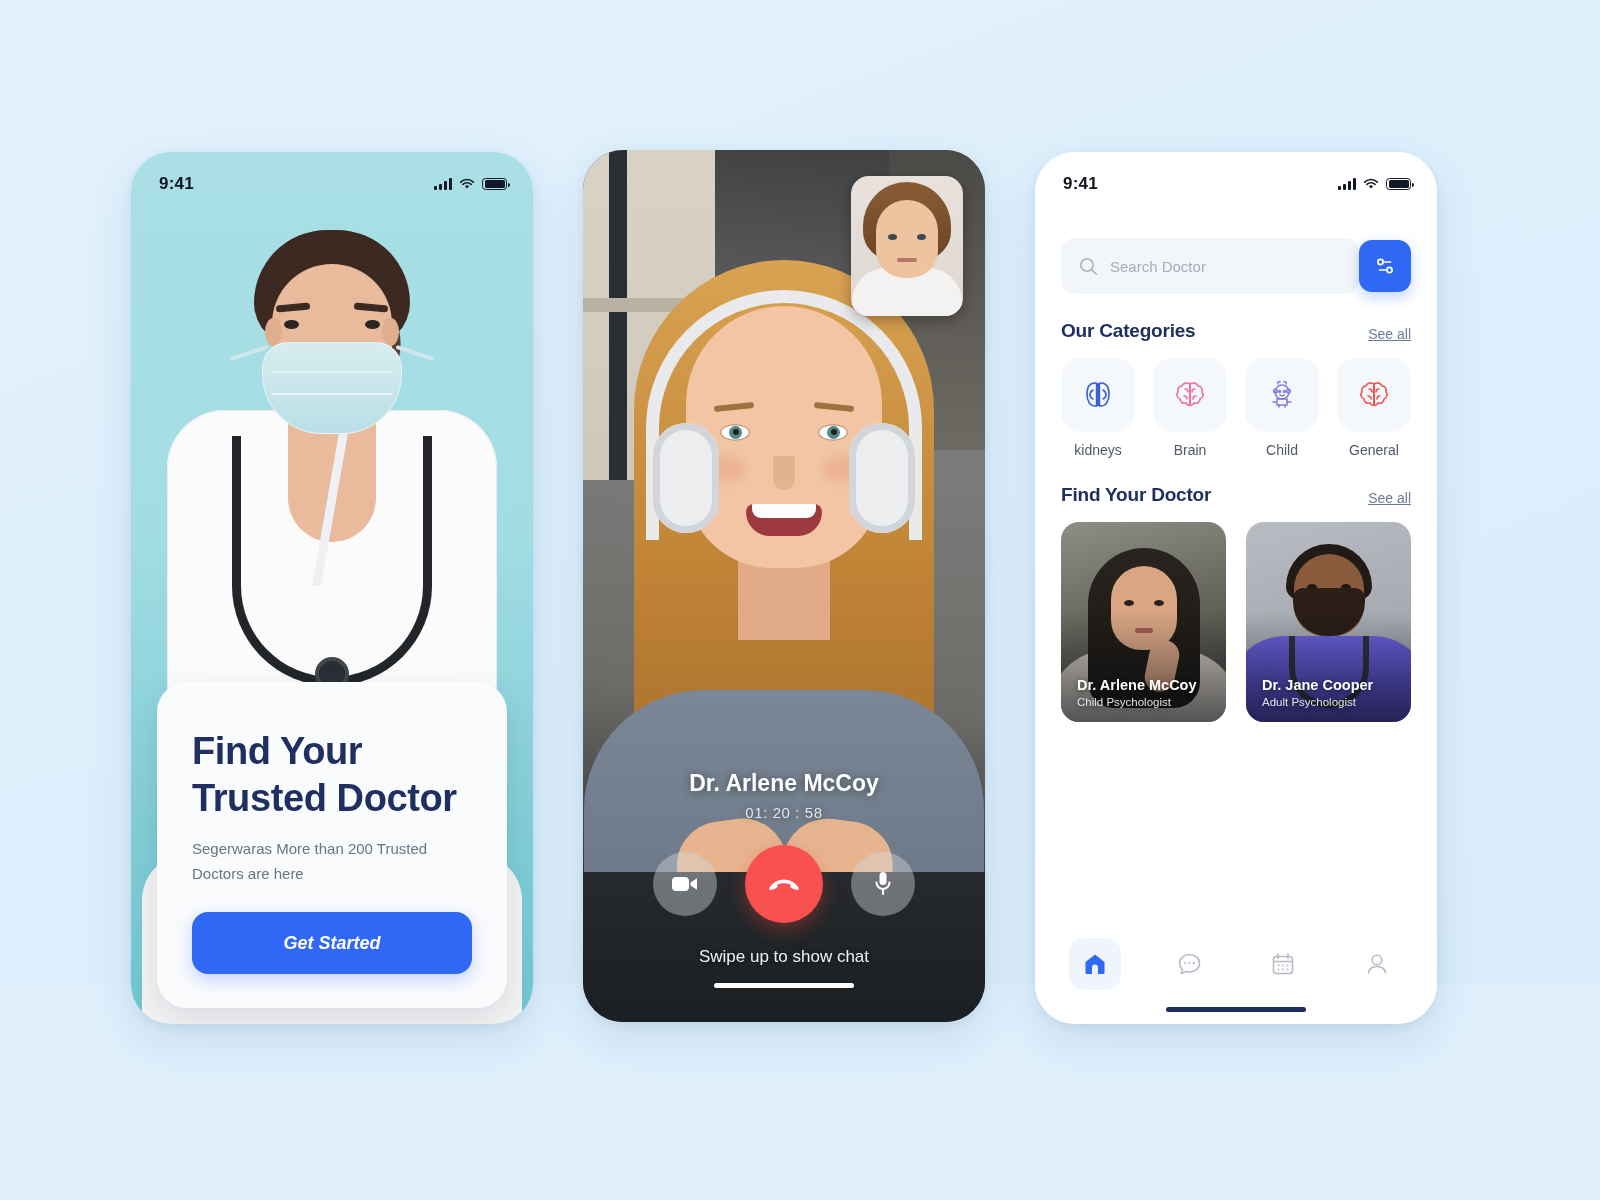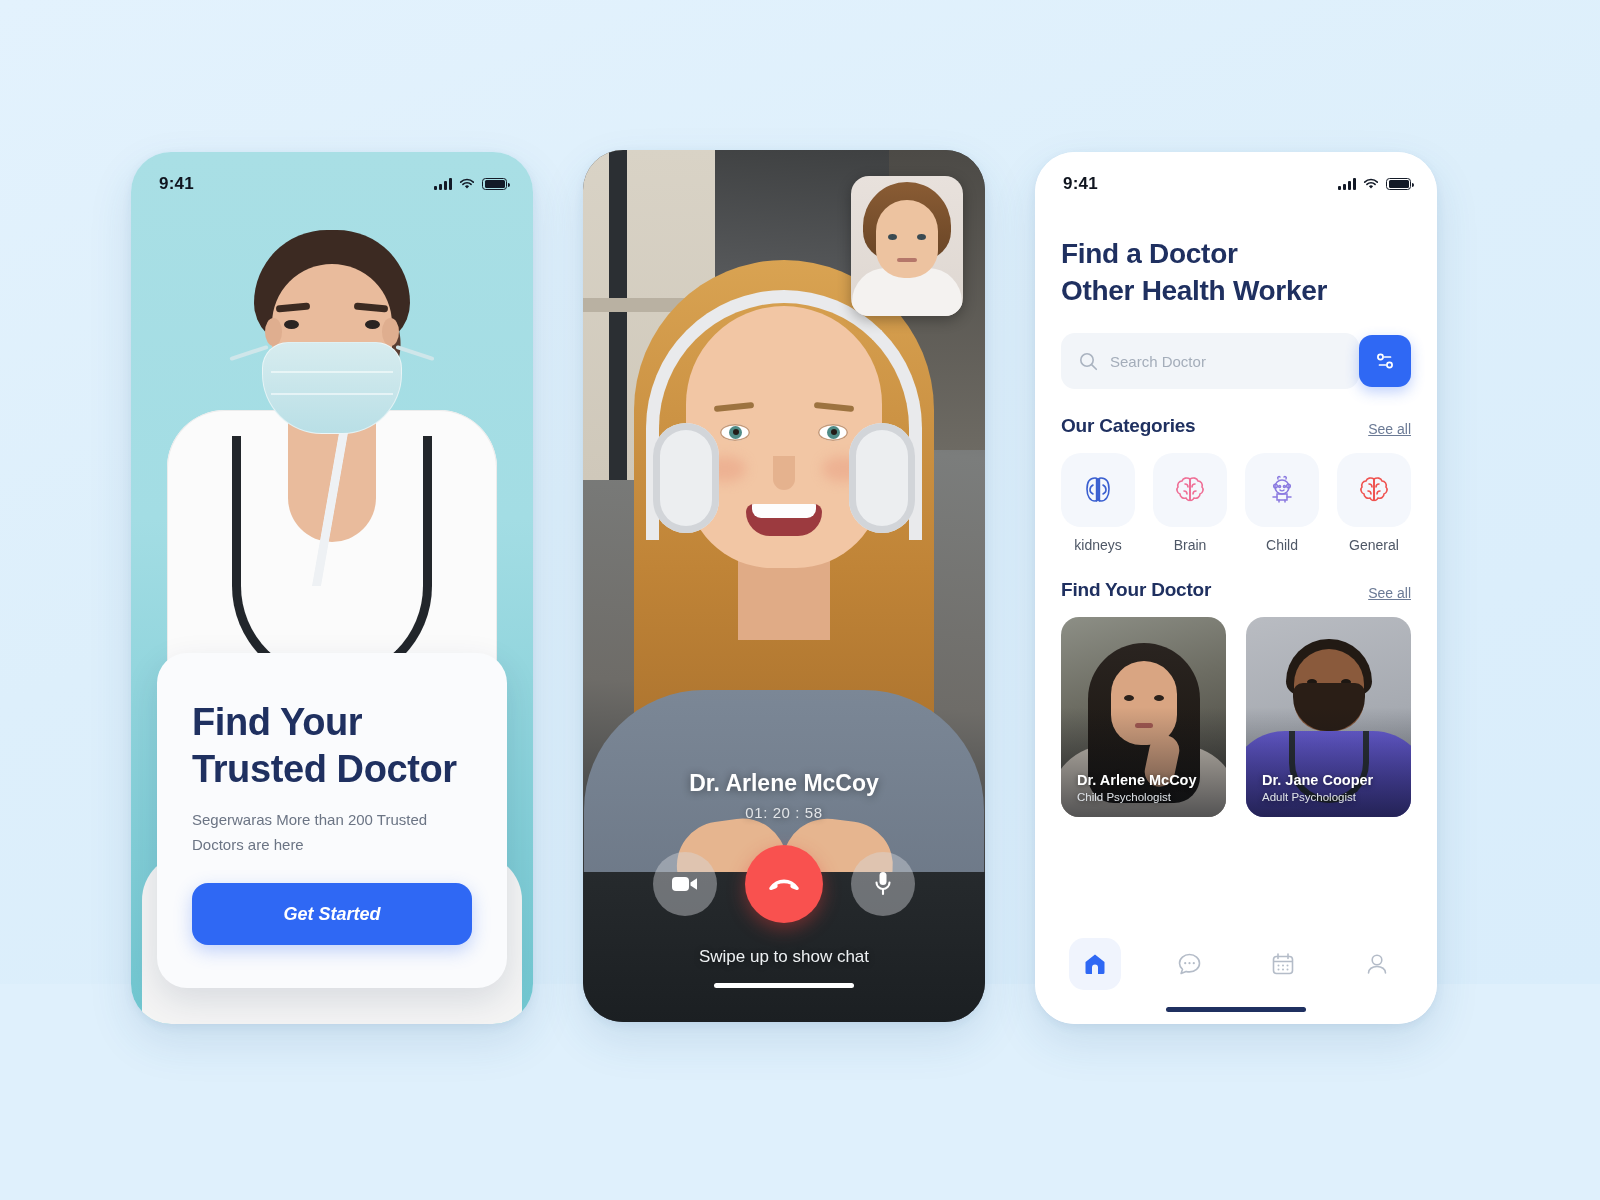--- a/index.html
+++ b/index.html
@@ -94,23 +94,23 @@
     width:200px;height:250px;border:9px solid #22262b;border-top:none;
     border-radius:0 0 100px 100px;
   }
   #phone1 .stetho-bell{position:absolute;left:50%;bottom:-14px;transform:translateX(-50%);
     width:34px;height:34px;border-radius:50%;background:#2a2e34;border:4px solid #42474e;}
   #phone1 .arms{
     position:absolute;left:50%;bottom:0;transform:translateX(-50%);
     width:380px;height:170px;background:#f4f4f4;border-radius:46px 46px 0 0;
   }
   .card {
-    position:absolute; left:26px; right:26px; bottom:36px;
+    position:absolute; left:26px; right:26px; bottom:16px;
     background:#fafbfd; border-radius:30px;
-    padding:46px 35px 43px; z-index:20;
+    padding:46px 35px 34px; z-index:20;
     box-shadow:0 12px 34px rgba(20,40,80,.12);
   }
   .card h1 {
     font-size: 38px; line-height:1.22; font-weight:800;
     color:#1f3060; letter-spacing:-.4px;
   }
   .card p {
     margin-top:16px; font-size:15px; line-height:1.63; color:#6b7484; font-weight:400;
   }
   .cta {
@@ -436,24 +436,20 @@
           <path d="M1.7 4.1a9 9 0 0 1 12.6 0" stroke="#131a27" stroke-width="1.6" fill="none" stroke-linecap="round"></path>
         </svg>
         <div class="batt">
             <span></span>
           </div>
       </div>
     </div>
 
     <div class="body3">
 
-      <div class="h2title">
-        <span>Find a Doctor</span><br>
-        <span>Other Health Worker</span>
-      </div>
 
       <div class="searchrow">
         <div class="searchbox">
           <svg width="19" height="19" viewBox="0 0 19 19">
             <circle cx="8" cy="8" r="6.2" stroke="#aab3c0" stroke-width="1.6" fill="none"></circle>
             <path d="M12.6 12.6 17.3 17.3" stroke="#aab3c0" stroke-width="1.6" stroke-linecap="round"></path>
           </svg>
           <input type="text" placeholder="Search Doctor" style="">
         </div>
         <button class="filterbtn">

